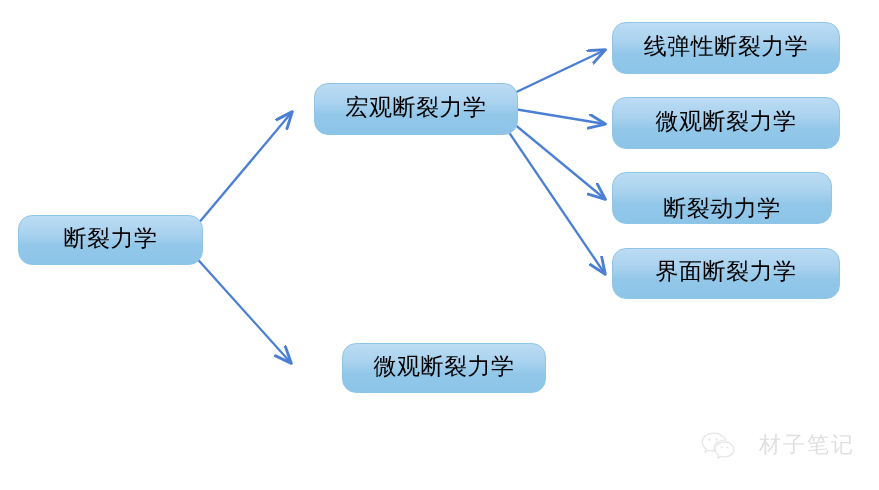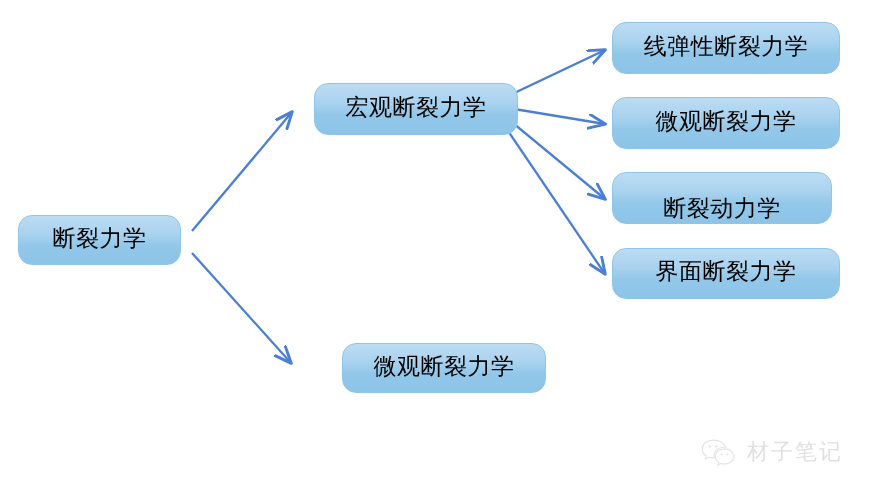--- a/index.html
+++ b/index.html
@@ -44,38 +44,38 @@
     letter-spacing: 0.5px;
     white-space: nowrap;
     text-rendering: geometricPrecision;
   }
   .node-label {
     display: block;
     padding-bottom: 2px;
   }
 
   
-  #node-root      { left: 18px;  top: 215px; width: 163px; height: 50px; }
+  #node-root      { left: 18px;  top: 215px; width: 185px; height: 50px; }
   #node-macro     { left: 314px; top: 83px;  width: 204px; height: 52px; }
   #node-micro     { left: 300px; top: 343px; width: 204px; height: 50px; margin-left: 42px; }
   #node-lefm      { left: 612px; top: 22px;  width: 228px; height: 52px; }
   #node-epfm      { left: 612px; top: 97px;  width: 228px; height: 52px; }
   #node-dynamic   { left: 612px; top: 172px; width: 220px; height: 52px; align-items: flex-end; }
   #node-interface { left: 612px; top: 248px; width: 228px; height: 51px; }
 
   
   #watermark {
     position: absolute;
     left: 700px;
     top: 430px;
     width: 165px;
     height: 44px;
     display: flex;
-    align-items: center;
-    gap: 11px;
+    align-items: flex-start;
+    gap: 23px;
     opacity: 0.45;
   }
   #watermark .wm-text {
     font-size: 22px;
     color: #b9b9b9;
     letter-spacing: 2px;
     white-space: nowrap;
   }
   #watermark .wm-icon {
     flex: 0 0 auto;

